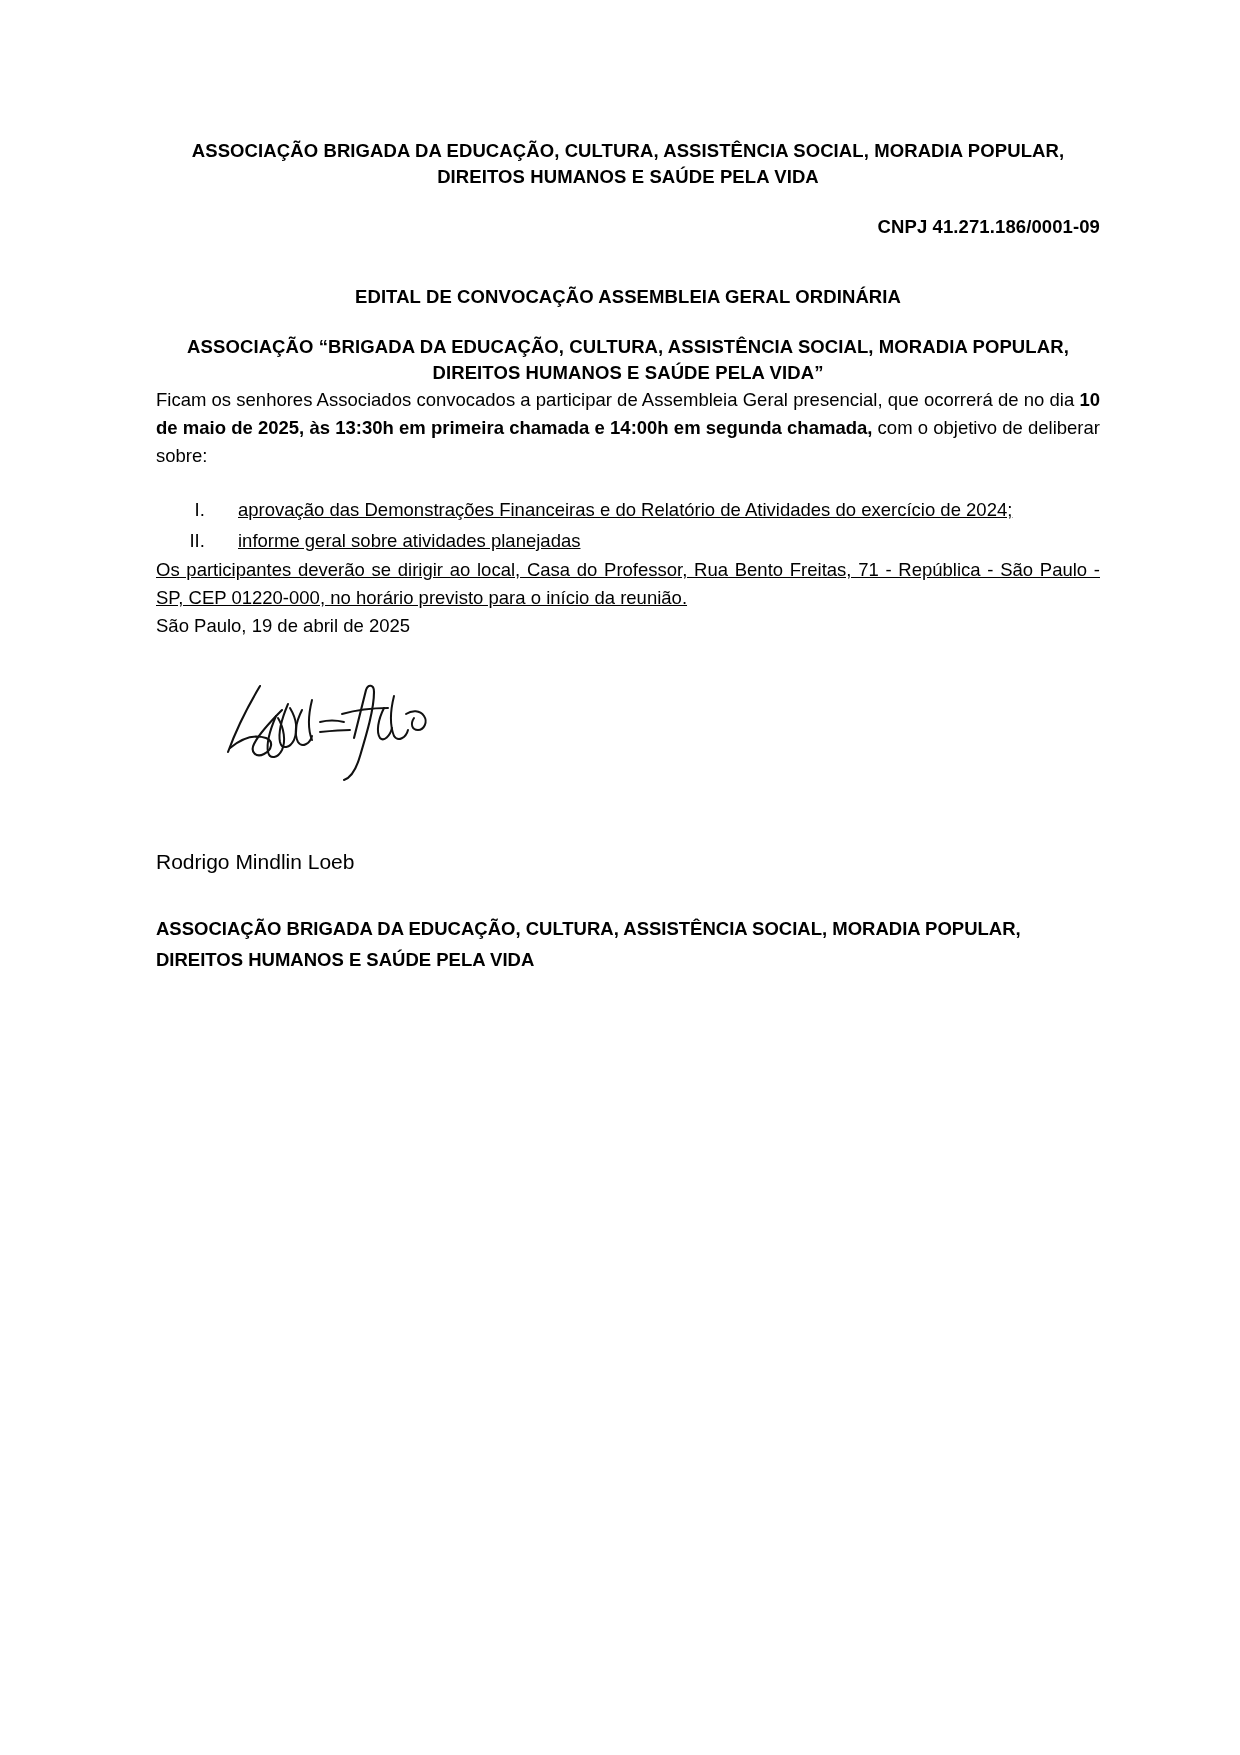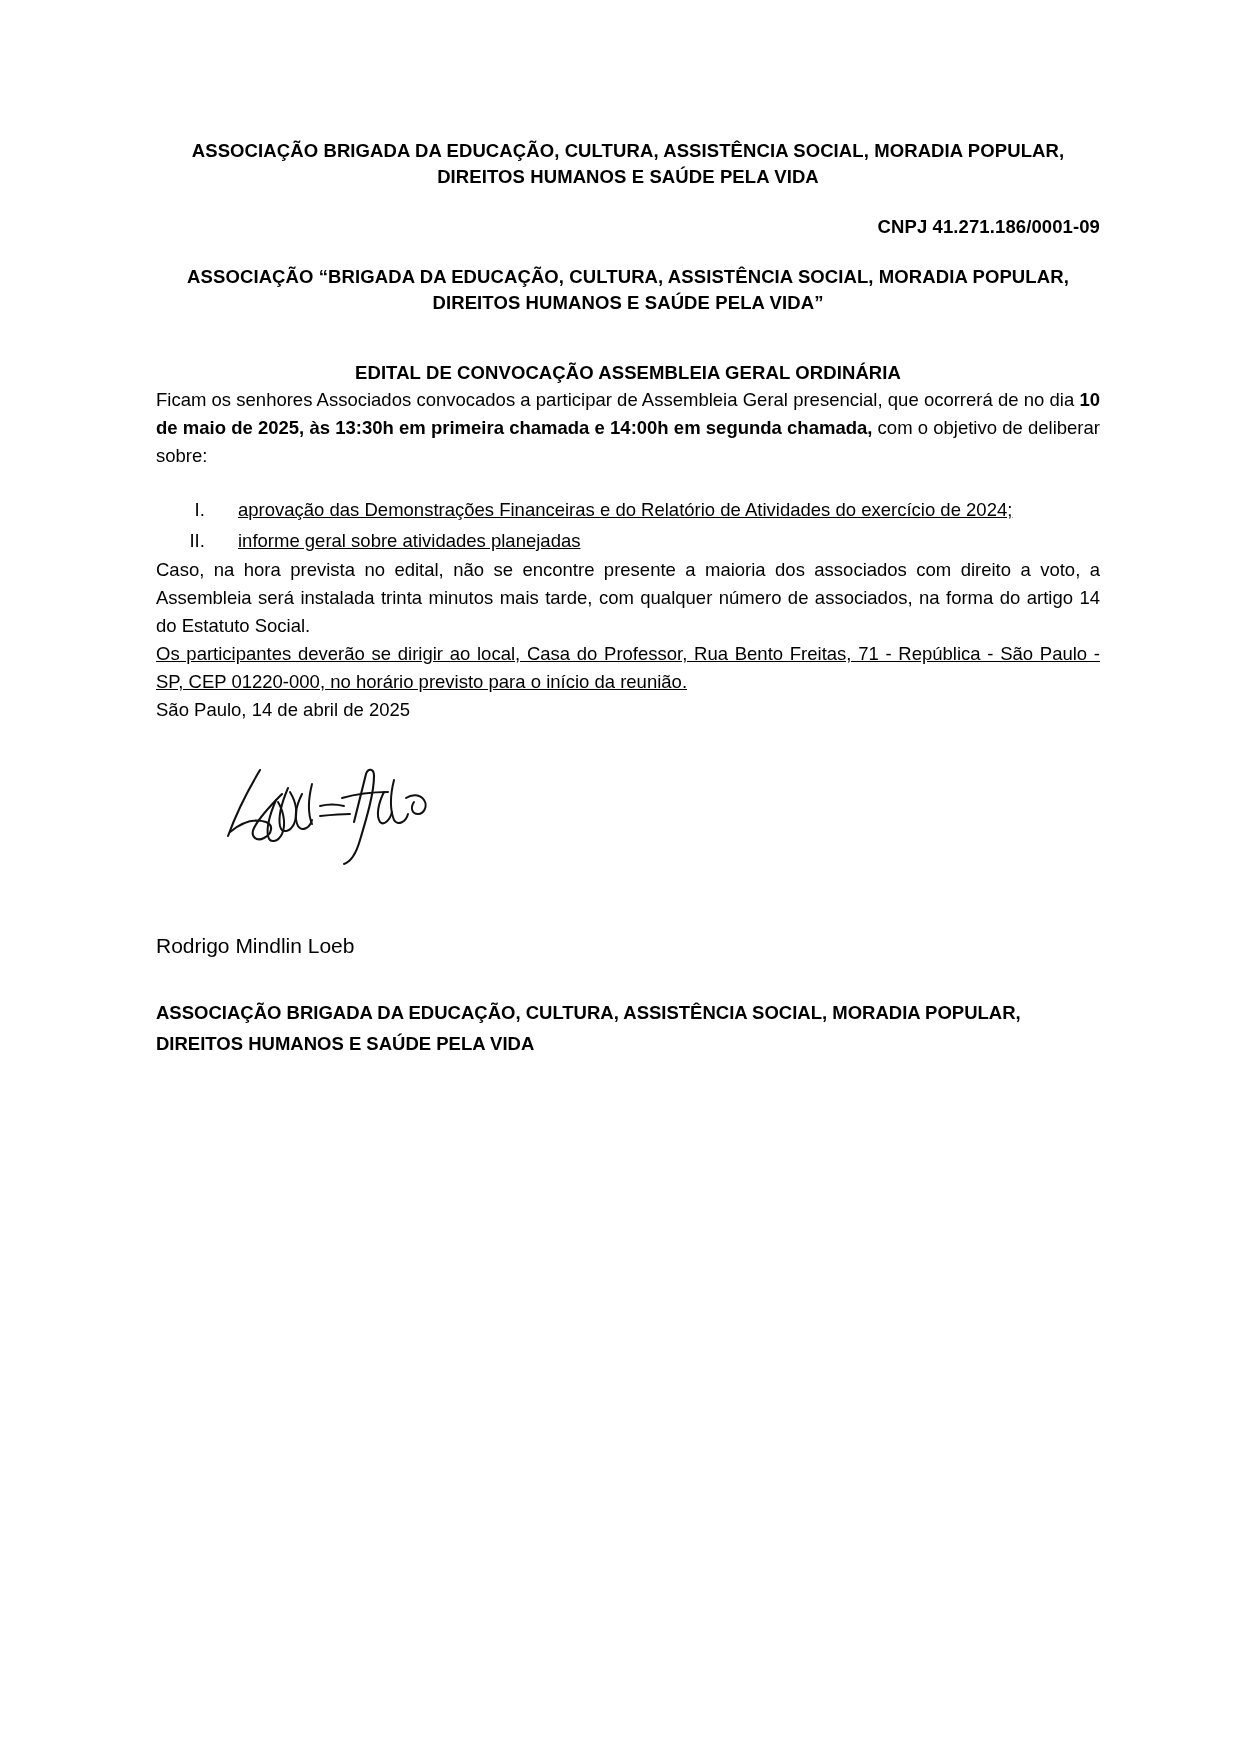--- a/index.html
+++ b/index.html
@@ -117,36 +117,35 @@
 </head>
 <body>
 
 <div class="page">
   <div class="content">
 
     <div class="hdr-line org-title">ASSOCIAÇÃO BRIGADA DA EDUCAÇÃO, CULTURA, ASSISTÊNCIA SOCIAL, MORADIA POPULAR, DIREITOS HUMANOS E SAÚDE PELA VIDA</div>
 
     <div class="hdr-line cnpj">CNPJ 41.271.186/0001-09</div>
 
+    <div class="hdr-line edital-title">EDITAL DE CONVOCAÇÃO ASSEMBLEIA GERAL ORDINÁRIA</div>
+
     <div class="hdr-line assoc-title">ASSOCIAÇÃO “BRIGADA DA EDUCAÇÃO, CULTURA, ASSISTÊNCIA SOCIAL, MORADIA POPULAR, DIREITOS HUMANOS E SAÚDE PELA VIDA”</div>
-
-    <div class="hdr-line edital-title">EDITAL DE CONVOCAÇÃO ASSEMBLEIA GERAL ORDINÁRIA</div>
 
     <p class="body-par par-intro"><span>Ficam os senhores Associados convocados a participar de Assembleia Geral presencial, que ocorrerá de no dia </span><span class="strong">10 de maio de 2025, às 13:30h em primeira chamada e 14:00h em segunda chamada,</span><span> com o objetivo de deliberar sobre:</span></p>
 
     <ol class="deliberations">
       <li>aprovação das Demonstrações Financeiras e do Relatório de Atividades do exercício de 2024;</li>
       <li>informe geral sobre atividades planejadas</li>
     </ol>
 
-    <p class="body-par par-caso">Caso, na hora prevista no edital, não se encontre presente a maioria dos associados com direito a voto, a Assembleia será instalada trinta minutos mais tarde, com qualquer número de associados, na forma do artigo 14 do Estatuto Social.</p>
 
     <p class="body-par par-local">Os participantes deverão se dirigir ao local, Casa do Professor, Rua Bento Freitas, 71 - República - São Paulo - SP, CEP 01220-000, no horário previsto para o início da reunião.</p>
 
-    <p class="body-par par-date">São Paulo, 14 de abril de 2025</p>
+    <p class="body-par par-date">São Paulo, 19 de abril de 2025</p>
 
     <div class="signature-block">
       <span class="signature-svg">
         <svg width="260" height="115" viewBox="0 0 260 115" xmlns="http://www.w3.org/2000/svg">
           <g fill="none" stroke="#111111" stroke-linecap="round" stroke-linejoin="round">
             <path d="M12 72 C20 50 32 26 44 6" stroke-width="2.1"></path>
             <path d="M14 68 C26 58 38 54 50 58 C58 61 56 70 48 74 C40 78 34 72 38 64 C44 52 56 40 66 30" stroke-width="2.1"></path>
             <path d="M60 36 C54 50 50 62 52 72 C54 80 62 78 66 70 C70 61 68 48 62 38" stroke-width="2"></path>
             <path d="M72 24 C66 38 62 52 64 62 C66 70 74 68 78 60 C82 50 80 38 74 28" stroke-width="2"></path>
             <path d="M86 30 C80 42 78 54 82 62 C86 68 94 64 96 56" stroke-width="2"></path>

